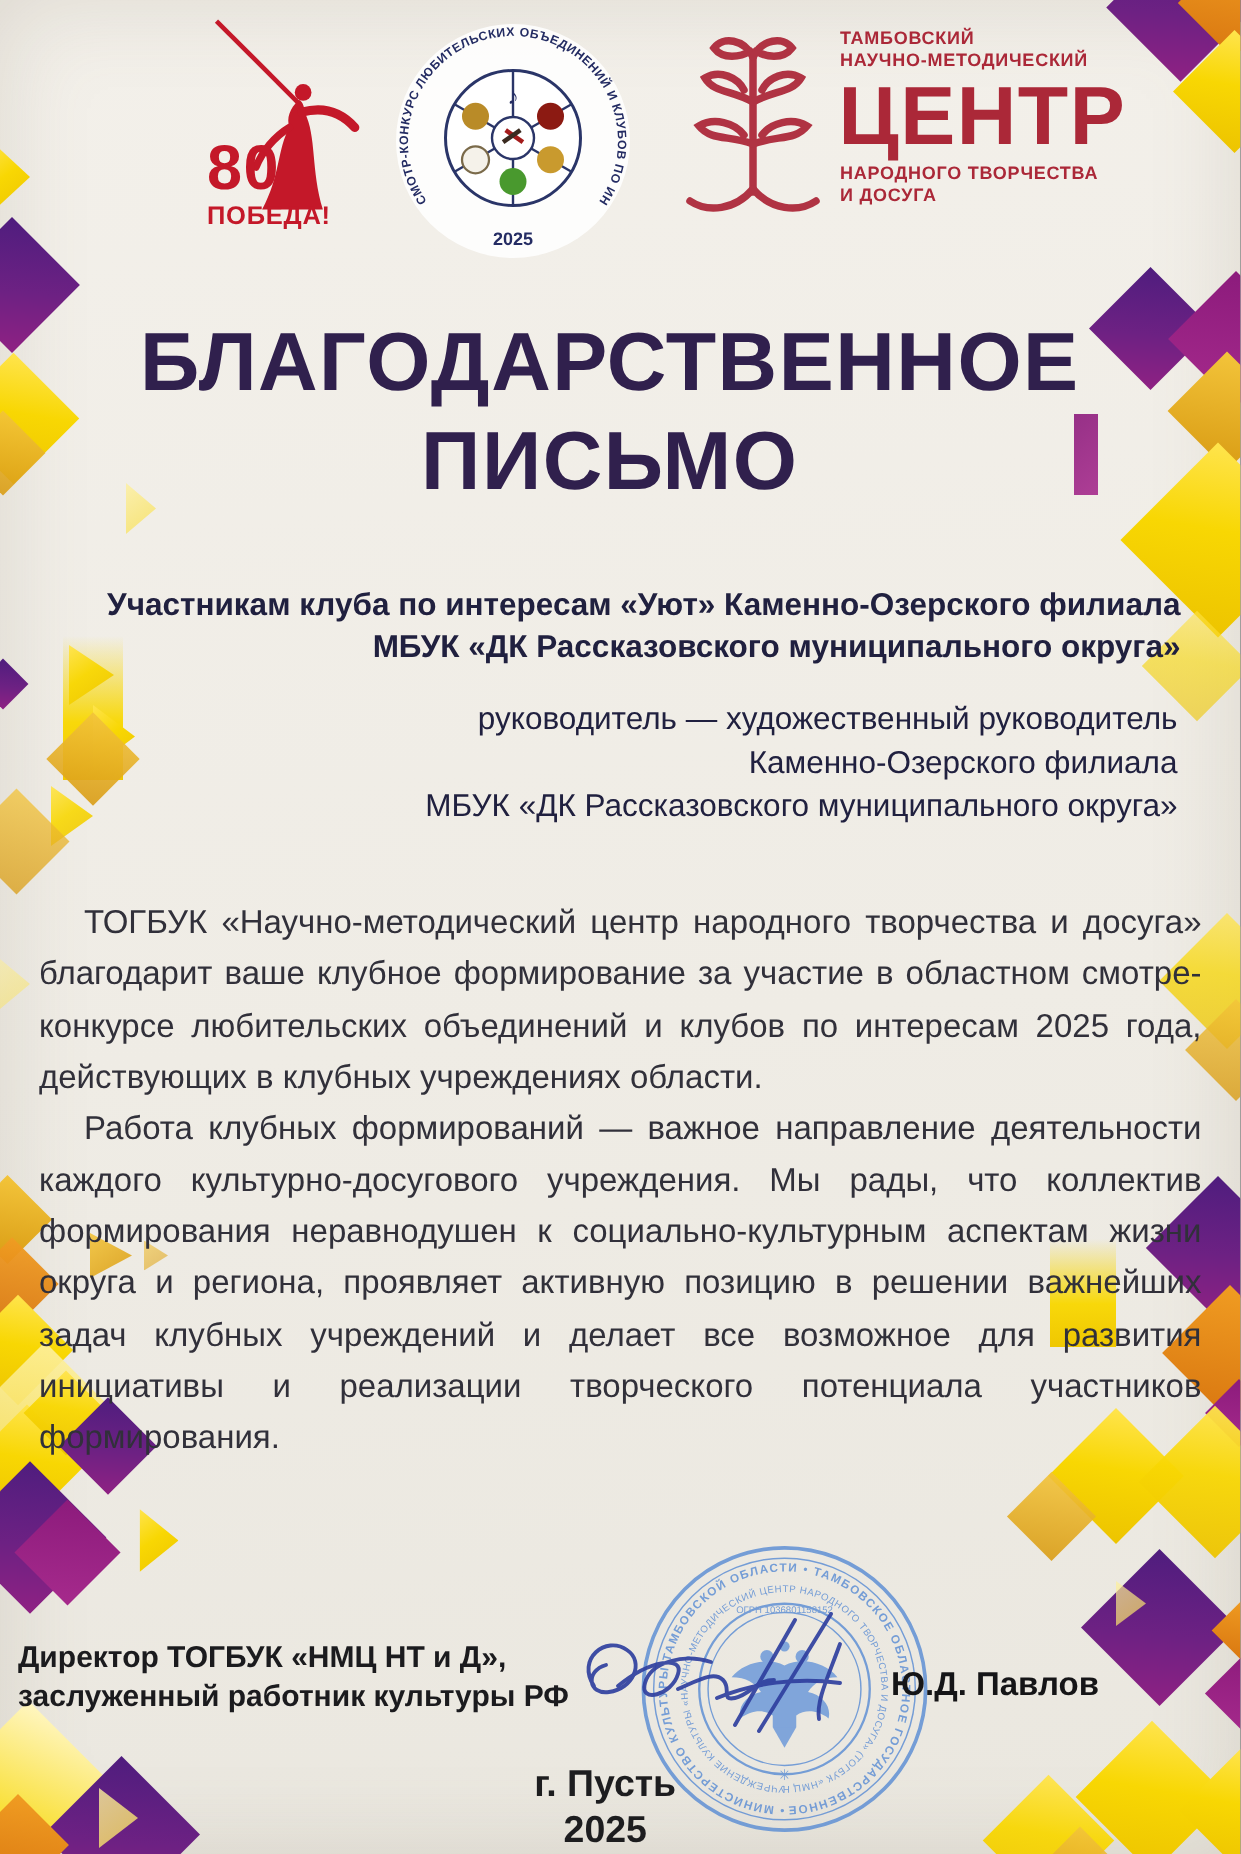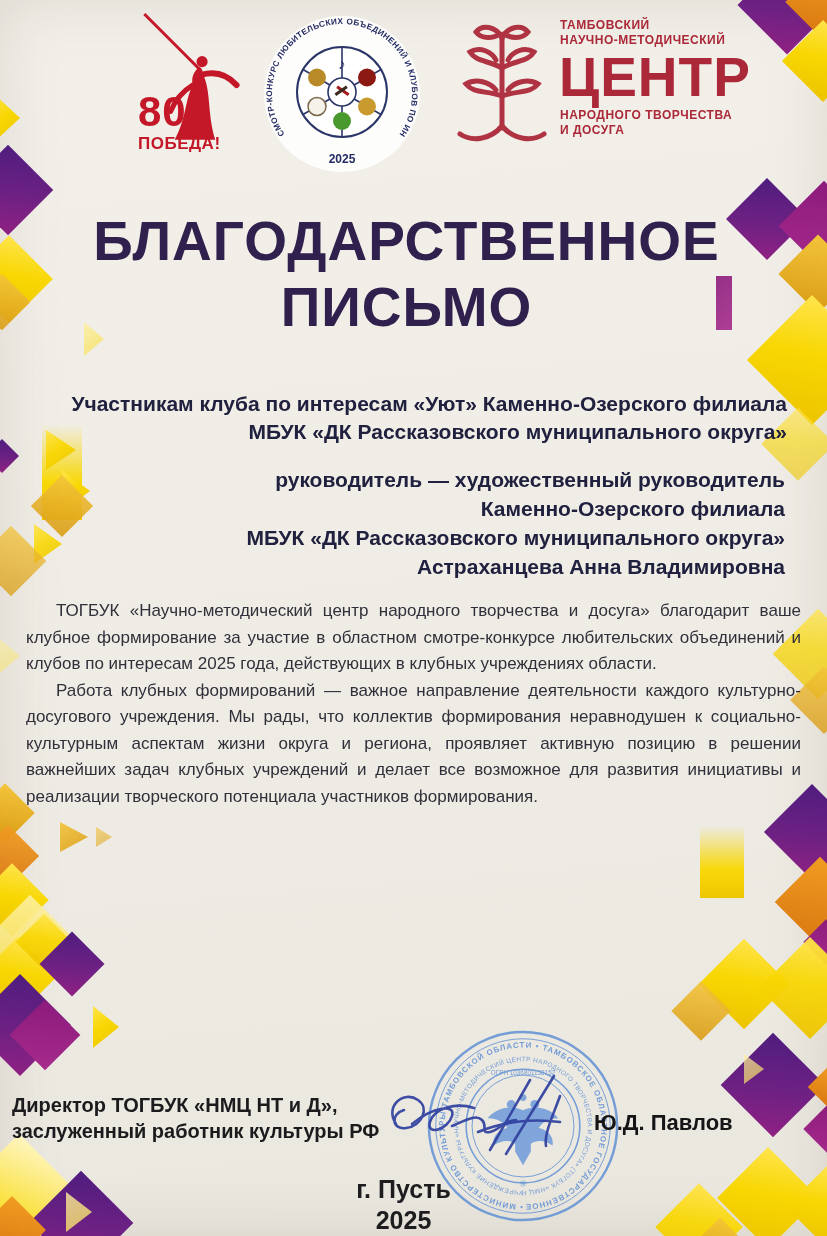--- a/index.html
+++ b/index.html
@@ -30,22 +30,22 @@
   #contest{left:262px;top:14px;width:160px;height:160px;}
   #nmc{left:442px;top:8px;width:290px;height:152px;}
   #nmc .txt{position:absolute;left:118px;top:10px;color:#ab2838;font-weight:bold;line-height:1.25;}
   #nmc .s{font-size:12px;letter-spacing:.5px;}
   #nmc .big{font-size:55px;line-height:1.0;letter-spacing:1px;margin:2px 0 3px -1px;}
   .title{position:absolute;left:0;right:14px;top:208px;text-align:center;color:#30204d;
          font-weight:bold;font-size:55px;line-height:1.2;letter-spacing:1px;}
   .recipient{position:absolute;right:40px;top:390px;text-align:right;color:#20203f;
              font-weight:bold;font-size:21px;line-height:1.35;}
   .position{position:absolute;right:42px;top:466px;text-align:right;color:#20203f;
-            font-weight:bold;font-size:21px;line-height:1.38;}
-  .body{position:absolute;left:26px;right:26px;top:598px;color:#31303a;font-size:17px;
+            font-weight:normal;font-size:21px;line-height:1.38;}
+  .body{position:absolute;left:26px;right:26px;top:598px;color:#31303a;font-size:22px;
         line-height:1.56;text-align:justify;}
   .body p{margin:0;text-indent:30px;}
   .signoff{position:absolute;left:12px;top:1092px;font-size:20px;font-weight:bold;color:#1b1b1e;line-height:1.3;}
   .signer{position:absolute;left:594px;top:1110px;font-size:22px;font-weight:bold;color:#151517;}
   .footer{position:absolute;left:0;right:20px;top:1174px;text-align:center;color:#1d1d1f;
           font-weight:bold;font-size:25px;line-height:1.25;}
   #stamp{position:absolute;left:425px;top:1028px;width:196px;height:196px;opacity:.85;mix-blend-mode:multiply;}
   #ink{position:absolute;left:382px;top:1062px;width:236px;height:116px;opacity:.92;}
 </style>
 </head>
@@ -187,21 +187,20 @@
 
     <div class="recipient">
       <div>Участникам клуба по интересам «Уют» Каменно-Озерского филиала</div>
       <div>МБУК «ДК Рассказовского муниципального округа»</div>
     </div>
 
     <div class="position">
       <div>руководитель — художественный руководитель</div>
       <div>Каменно-Озерского филиала</div>
       <div>МБУК «ДК Рассказовского муниципального округа»</div>
-      <div>Астраханцева Анна Владимировна</div>
     </div>
 
     <div class="body">
       <p>ТОГБУК «Научно-методический центр народного творчества и досуга» благодарит ваше клубное формирование за участие в областном смотре-конкурсе любительских объединений и клубов по интересам 2025 года, действующих в клубных учреждениях области.</p>
       <p>Работа клубных формирований — важное направление деятельности каждого культурно-досугового учреждения. Мы рады, что коллектив формирования неравнодушен к социально-культурным аспектам жизни округа и региона, проявляет активную позицию в решении важнейших задач  клубных учреждений и делает все возможное для развития инициативы и реализации творческого потенциала участников формирования.</p>
     </div>
 
     <div class="signoff">
       <div>Директор ТОГБУК «НМЦ НТ и Д»,</div>
       <div>заслуженный работник культуры РФ</div>

